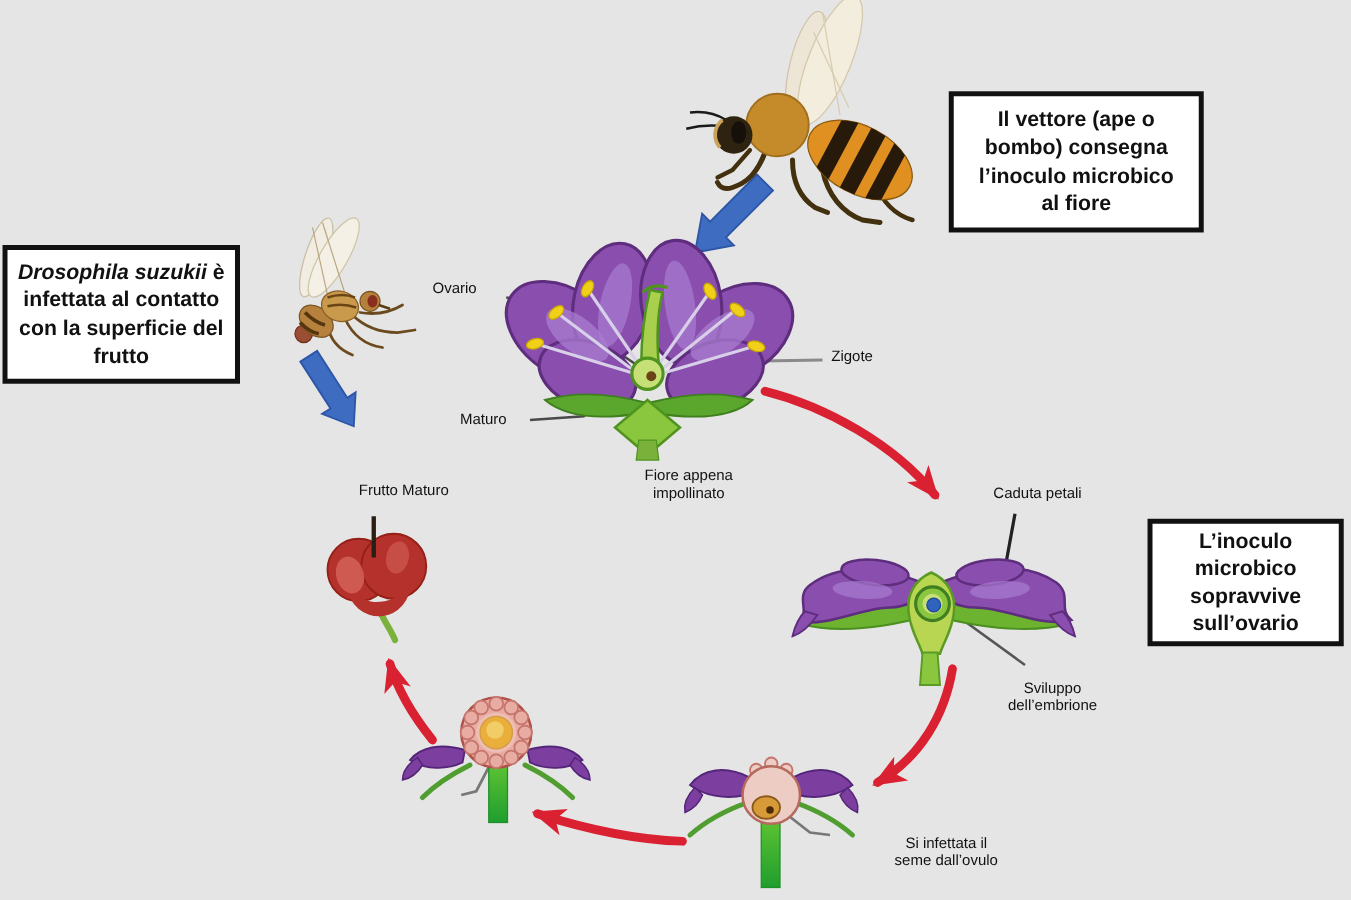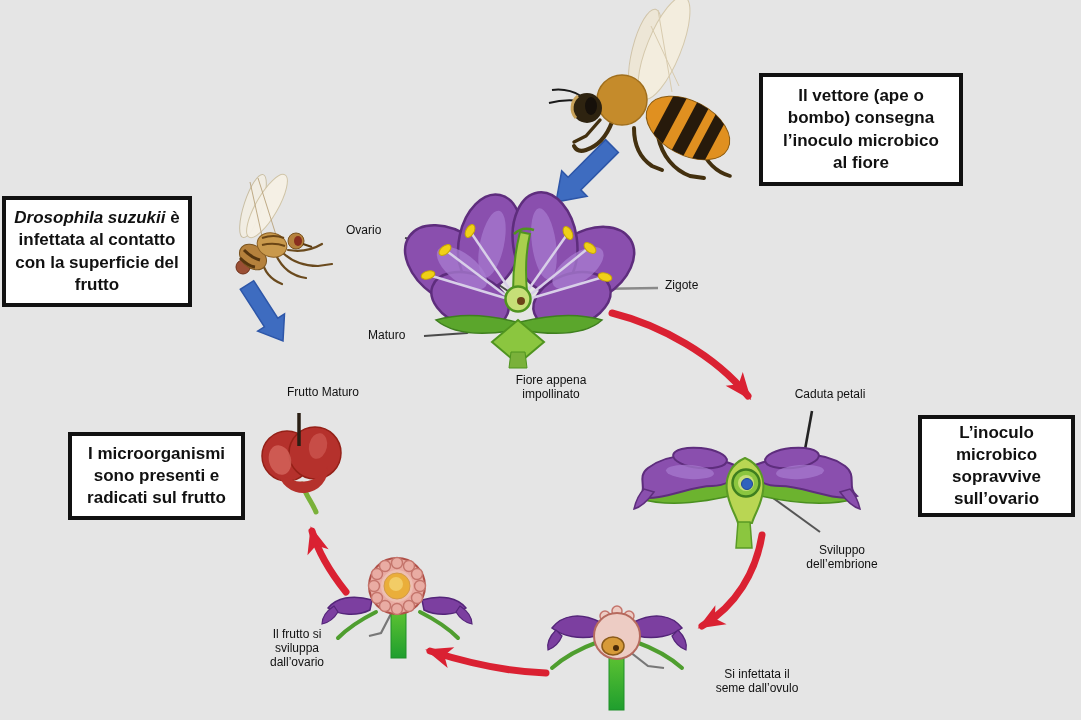--- a/index.html
+++ b/index.html
@@ -265,34 +265,26 @@
 frutto</span></p>
   </div>
 
   <div class="callout" id="box-inoculum">
     <p>L’inoculo
 microbico
 sopravvive
 sull’ovario</p>
   </div>
 
-  <div class="callout" id="box-micro">
-    <p>I microorganismi
-sono presenti e
-radicati sul frutto</p>
-  </div>
 
   <div class="lbl" id="lbl-ovario">Ovario</div>
   <div class="lbl" id="lbl-ovulo">Maturo</div>
   <div class="lbl" id="lbl-zigote">Zigote</div>
   <div class="lbl center" id="lbl-fiore">Fiore appena
 impollinato</div>
   <div class="lbl center" id="lbl-caduta">Caduta petali</div>
   <div class="lbl center" id="lbl-sviluppo">Sviluppo
 dell’embrione</div>
   <div class="lbl center" id="lbl-seme">Si infettata il
 seme dall’ovulo</div>
-  <div class="lbl center" id="lbl-frutto-fl">Il frutto si
-sviluppa
-dall’ovario</div>
   <div class="lbl center" id="lbl-maturo">Frutto Maturo</div>
 
 </div>
 
 </body></html>

